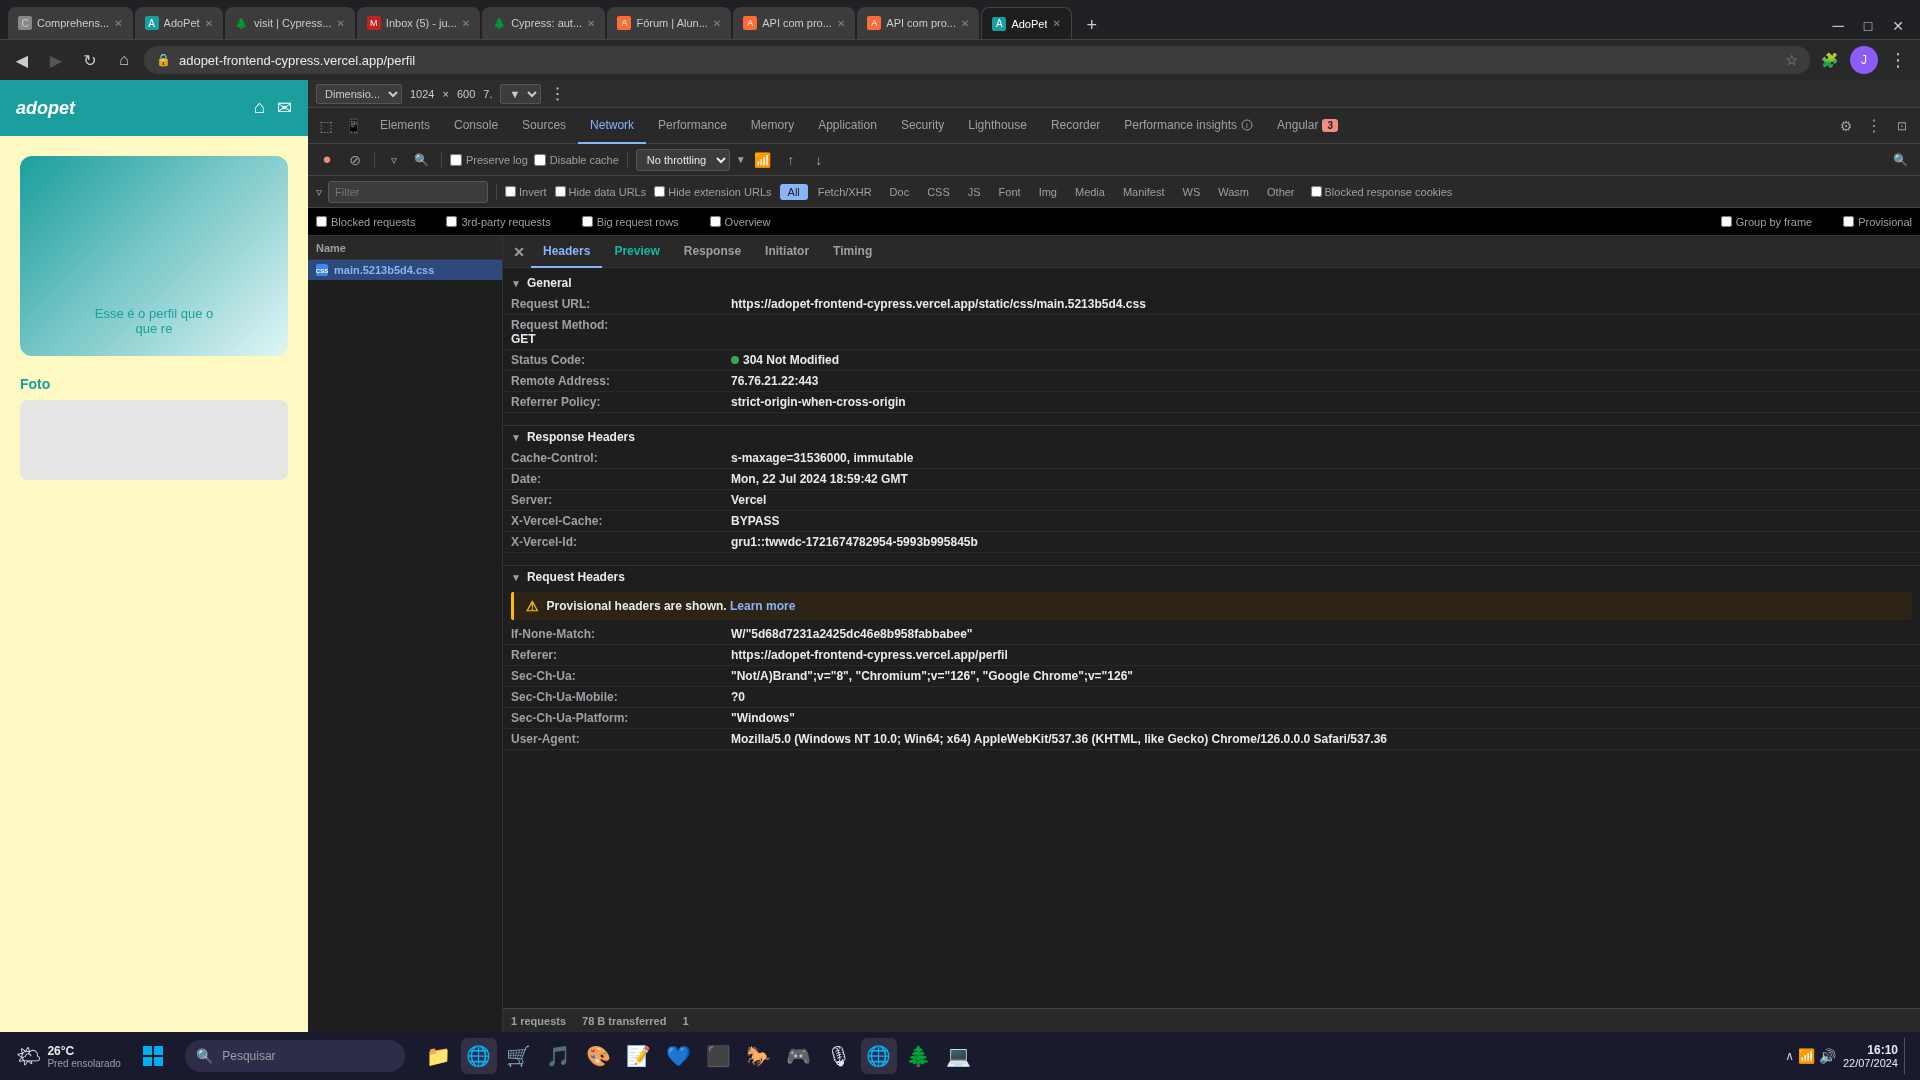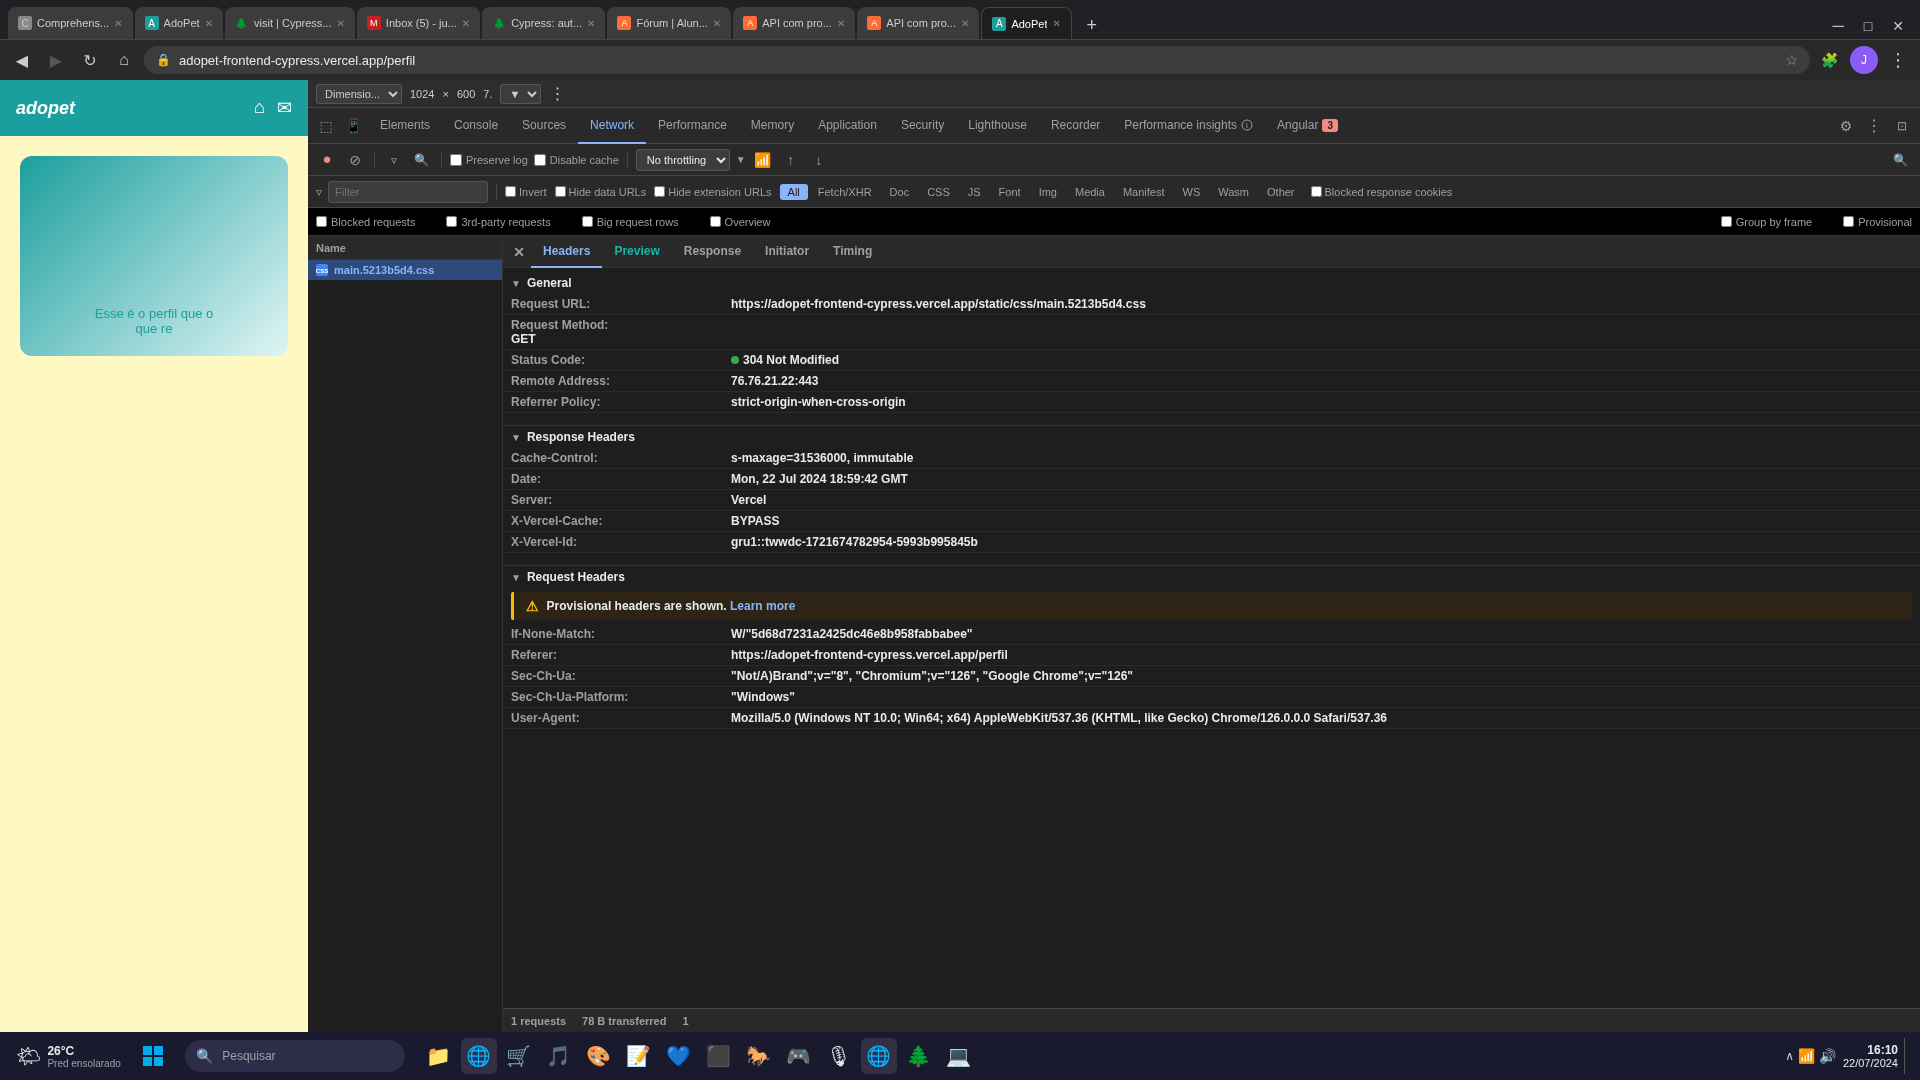--- a/index.html
+++ b/index.html
@@ -84,20 +84,24 @@
       <span style="color:white;font-size:18px;cursor:pointer;">⌂</span>
       <span style="color:white;font-size:18px;cursor:pointer;">✉</span>
     </div>
   </div>
   <div style="padding:20px;background:#fef9c3;height:calc(100% - 56px);">
     <div style="background:linear-gradient(135deg,#1b9e9e 0%,#e0f5f5 100%);border-radius:12px;padding:20px;height:200px;position:relative;">
       <div style="position:absolute;bottom:20px;left:20px;right:20px;">
         <p style="color:#1b9e9e;font-size:13px;text-align:center;">Esse é o perfil que o</p>
         <p style="color:#1b9e9e;font-size:13px;text-align:center;">que re</p>
       </div>
+    </div>
+    <div style="margin-top:20px;">
+      <p style="color:#1b9e9e;font-size:14px;font-weight:bold;">Foto</p>
+      <div style="background:#e5e5e5;border-radius:8px;height:80px;margin-top:8px;"></div>
     </div>
   </div>
 </div>
 
 <div style="position:absolute;left:308px;top:80px;right:0;bottom:48px;display:flex;flex-direction:column;background:#1e1e1e;">
 
   <div style="background:#2d2d2d;height:28px;display:flex;align-items:center;padding:0 8px;gap:8px;font-size:11px;color:#ccc;border-bottom:1px solid #444;">
     <select style="background:#3c3c3c;border:1px solid #555;color:#ccc;font-size:11px;padding:1px 4px;height:20px;border-radius:2px;">
       <option>Dimensio...</option>
     </select>
@@ -346,20 +350,24 @@
             <span style="width:220px;color:#9aa0a6;flex-shrink:0;font-size:12px;">If-None-Match:</span>
             <span style="color:#e8eaed;flex:1;word-break:break-all;font-size:12px;">W/"5d68d7231a2425dc46e8b958fabbabee"</span>
           </div>
           <div style="display:flex;padding:3px 8px;font-size:12px;border-bottom:1px solid #2a2a2a;">
             <span style="width:220px;color:#9aa0a6;flex-shrink:0;font-size:12px;">Referer:</span>
             <span style="color:#e8eaed;flex:1;word-break:break-all;font-size:12px;">https://adopet-frontend-cypress.vercel.app/perfil</span>
           </div>
           <div style="display:flex;padding:3px 8px;font-size:12px;border-bottom:1px solid #2a2a2a;">
             <span style="width:220px;color:#9aa0a6;flex-shrink:0;font-size:12px;">Sec-Ch-Ua:</span>
             <span style="color:#e8eaed;flex:1;word-break:break-all;font-size:12px;">"Not/A)Brand";v="8", "Chromium";v="126", "Google Chrome";v="126"</span>
+          </div>
+          <div style="display:flex;padding:3px 8px;font-size:12px;border-bottom:1px solid #2a2a2a;">
+            <span style="width:220px;color:#9aa0a6;flex-shrink:0;font-size:12px;">Sec-Ch-Ua-Mobile:</span>
+            <span style="color:#e8eaed;flex:1;word-break:break-all;font-size:12px;">?0</span>
           </div>
           <div style="display:flex;padding:3px 8px;font-size:12px;border-bottom:1px solid #2a2a2a;">
             <span style="width:220px;color:#9aa0a6;flex-shrink:0;font-size:12px;">Sec-Ch-Ua-Platform:</span>
             <span style="color:#e8eaed;flex:1;word-break:break-all;font-size:12px;">"Windows"</span>
           </div>
           <div style="display:flex;padding:3px 8px;font-size:12px;border-bottom:1px solid #2a2a2a;">
             <span style="width:220px;color:#9aa0a6;flex-shrink:0;font-size:12px;">User-Agent:</span>
             <span style="color:#e8eaed;flex:1;word-break:break-all;font-size:12px;">Mozilla/5.0 (Windows NT 10.0; Win64; x64) AppleWebKit/537.36 (KHTML, like Gecko) Chrome/126.0.0.0 Safari/537.36</span>
           </div>
         </div>

